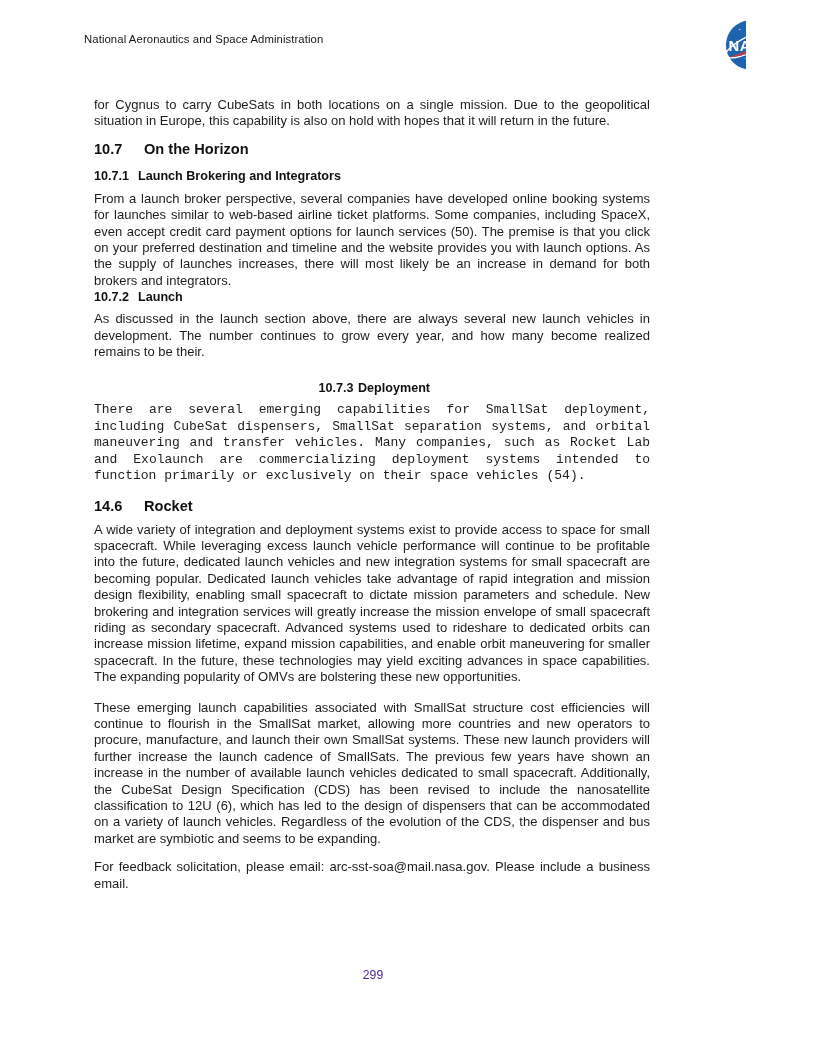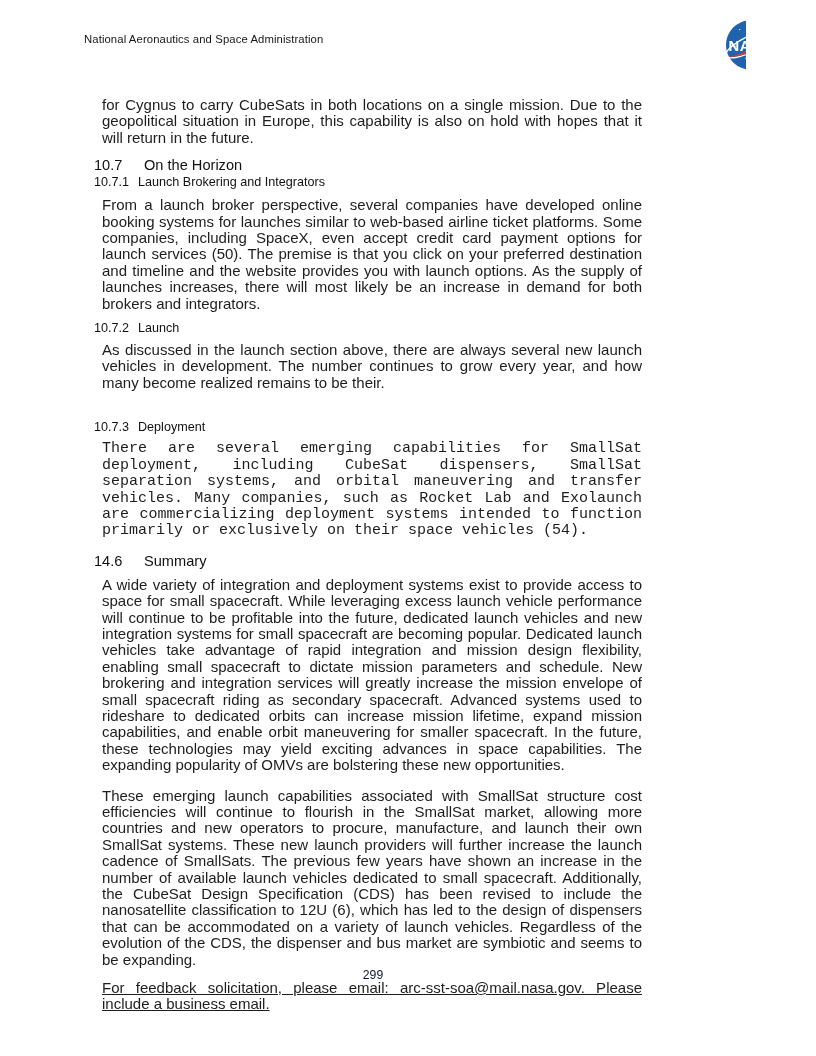--- a/index.html
+++ b/index.html
@@ -28,45 +28,45 @@
     left: 721px;
     top: 13px;
     width: 66px;
     height: 64px;
   }
   
   .content {
     padding: 0 96px 0 94px;
   }
   .body-p {
-    margin: 8px;
-    font-size: 15px;
+    margin: 0;
+    font-size: 13px;
     line-height: 16.4px;
     text-align: justify;
     color: #1d1d1f;
   }
   .h2, .h3 {
     margin: 0;
-    font-weight: normal;
+    font-weight: bold;
     color: #111111;
     white-space: nowrap;
   }
   .h2 { font-size: 14.6px; line-height: 18px; }
   .h3 { font-size: 12.6px; line-height: 16px; }
   .h2 .hnum { display: inline-block; width: 50px; }
   .h3 .hnum { display: inline-block; width: 44px; }
   
   .footer-pagenum {
     position: absolute;
     top: 968px;
     left: 0;
     width: 100%;
     text-align: center;
     font-size: 12.2px;
-    color: #0f172a;
+    color: #4c1d95;
   }
 </style>
 </head>
 <body>
 
 <div class="page">
 
   <div class="header">
     <div class="agency-line">National Aeronautics and Space Administration</div>
 
@@ -93,45 +93,45 @@
   </div>
 
   <div class="content">
 
     <p class="body-p" style="margin-top:7px;">for Cygnus to carry CubeSats in both locations on a single mission.  Due to the geopolitical situation in Europe, this capability is also on hold with hopes that it will return in the future.</p>
 
     <h2 class="h2" style="margin-top:10px;">
       <span class="hnum">10.7</span><span>On the Horizon</span>
     </h2>
 
-    <h3 class="h3" style="">
+    <h3 class="h3" style="margin-top:10px;">
       <span class="hnum">10.7.1</span><span>Launch Brokering and Integrators</span>
     </h3>
 
     <p class="body-p" style="margin-top:7px;">From a launch broker perspective, several companies have developed online booking systems for launches similar to web-based airline ticket platforms. Some companies, including SpaceX, even accept credit card payment options for launch services (50). The premise is that you click on your preferred destination and timeline and the website provides you with launch options. As the supply of launches increases, there will most likely be an increase in demand for both brokers and integrators.</p>
 
     <h3 class="h3" style="">
       <span class="hnum">10.7.2</span><span>Launch</span>
     </h3>
 
     <p class="body-p" style="margin-top:6px;">As discussed in the launch section above, there are always several new launch vehicles in development. The number continues to grow every year, and how many become realized remains to be their.</p>
 
-    <h3 class="h3" style="margin-top:28px;">
+    <h3 class="h3" style="margin-top:20px;text-align:center;">
       <span class="hnum">10.7.3</span><span>Deployment</span>
     </h3>
 
     <p class="body-p" style="margin-top:6px;font-family:Liberation Mono, monospace;">There are several emerging capabilities for SmallSat deployment, including CubeSat dispensers, SmallSat separation systems, and orbital maneuvering and transfer vehicles. Many companies, such as Rocket Lab and Exolaunch are commercializing deployment systems intended to function primarily or exclusively on their space vehicles (54).</p>
 
     <h2 class="h2" style="margin-top:12px;">
-      <span class="hnum">14.6</span><span>Summary</span>
+      <span class="hnum">14.6</span><span>Rocket</span>
     </h2>
 
     <p class="body-p" style="margin-top:7px;">A wide variety of integration and deployment systems exist to provide access to space for small spacecraft. While leveraging excess launch vehicle performance will continue to be profitable into the future, dedicated launch vehicles and new integration systems for small spacecraft are becoming popular. Dedicated launch vehicles take advantage of rapid integration and mission design flexibility, enabling small spacecraft to dictate mission parameters and schedule. New brokering and integration services will greatly increase the mission envelope of small spacecraft riding as secondary spacecraft. Advanced systems used to rideshare to dedicated orbits can increase mission lifetime, expand mission capabilities, and enable orbit maneuvering for smaller spacecraft. In the future, these technologies may yield exciting advances in space capabilities. The expanding popularity of OMVs are bolstering these new opportunities.</p>
 
     <p class="body-p" style="margin-top:14px;">These emerging launch capabilities associated with SmallSat structure cost efficiencies will continue to flourish in the SmallSat market, allowing more countries and new operators to procure, manufacture, and launch their own SmallSat systems. These new launch providers will further increase the launch cadence of SmallSats. The previous few years have shown an increase in the number of available launch vehicles dedicated to small spacecraft. Additionally, the CubeSat Design Specification (CDS) has been revised to include the nanosatellite classification to 12U (6), which has led to the design of dispensers that can be accommodated on a variety of launch vehicles. Regardless of the evolution of the CDS, the dispenser and bus market are symbiotic and seems to be expanding.</p>
 
-    <p class="body-p" style="margin-top:12px;text-decoration:underline;">For feedback solicitation, please email: arc-sst-soa@mail.nasa.gov. Please include a business email.</p>
+    <p class="body-p" style="margin-top:12px;">For feedback solicitation, please email: arc-sst-soa@mail.nasa.gov. Please include a business email.</p>
 
   </div>
 
   <div class="footer-pagenum">299</div>
 
 </div>
 
 </body></html>

